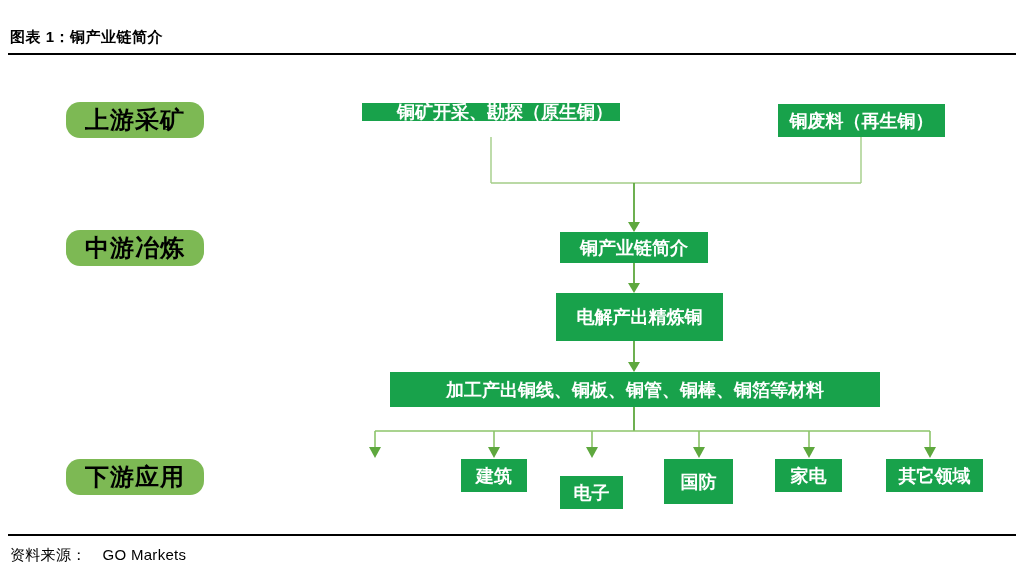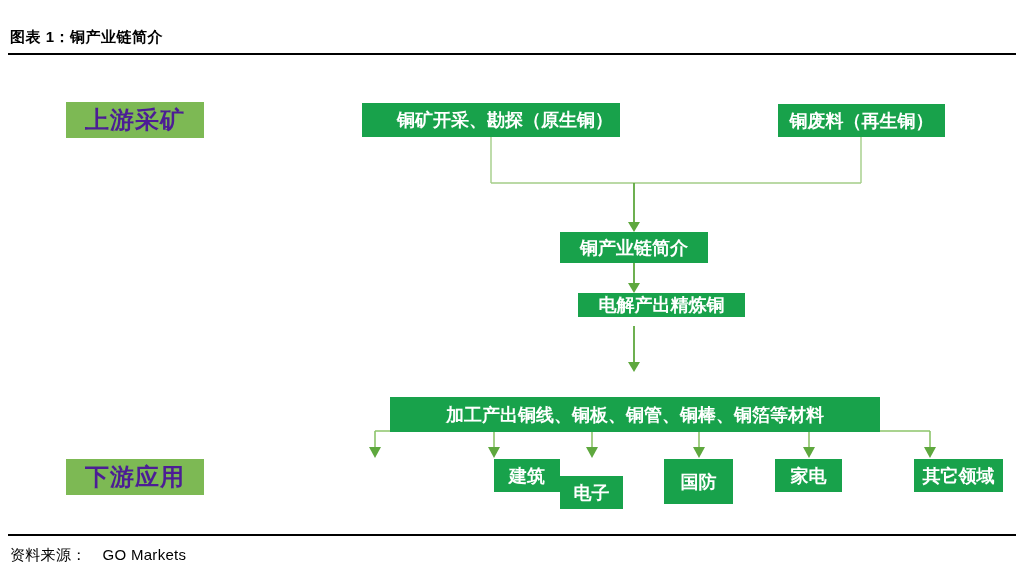--- a/index.html
+++ b/index.html
@@ -37,22 +37,22 @@
   }
   .footer-text .src-value { margin-left: 16px; }
 
   
   .stage {
     position: absolute;
     left: 66px;
     width: 138px;
     height: 36px;
     background: #7db954;
-    border-radius: 0;
-    color: #4c1d95;
+    border-radius: 14px;
+    color: #000000;
     font-size: 24px;
     font-weight: bold;
     display: flex;
     align-items: center;
     justify-content: center;
     letter-spacing: 1px;
   }
   .stage-upstream  { top: 102px; }
   .stage-midstream { top: 230px; }
   .stage-downstream{ top: 459px; text-align: right; }
@@ -62,31 +62,31 @@
     position: absolute;
     background: #18a24b;
     color: #ffffff;
     font-size: 18px;
     font-weight: bold;
     display: flex;
     align-items: center;
     justify-content: center;
     white-space: nowrap;
   }
-  .n-ore      { left: 362px; top: 103px; width: 258px; height: 34px; padding-left: 28px; }
+  .n-ore      { left: 362px; top: 103px; width: 258px; height: 18px; padding-left: 28px; }
   .n-scrap    { left: 778px; top: 104px; width: 167px; height: 33px; }
   .n-smelt    { left: 560px; top: 232px; width: 148px; height: 31px; }
-  .n-electro  { left: 578px; top: 293px; width: 167px; height: 24px; }
-  .n-process  { left: 390px; top: 372px; width: 490px; height: 35px; margin-top: 25px; }
+  .n-electro  { left: 556px; top: 293px; width: 167px; height: 48px; }
+  .n-process  { left: 390px; top: 372px; width: 490px; height: 35px; }
   .n-app-0 { left: 318px; top: 459px; width: 113px; height: 33px; }
-  .n-app-1 { left: 461px; top: 459px; width:  66px; height: 33px; margin-left: 33px; }
+  .n-app-1 { left: 461px; top: 459px; width:  66px; height: 33px; }
   .n-app-2 { left: 560px; top: 476px; width:  63px; height: 33px; }
   .n-app-3 { left: 664px; top: 459px; width:  69px; height: 45px; }
   .n-app-4 { left: 775px; top: 459px; width:  67px; height: 33px; text-align: right; }
-  .n-app-5 { left: 914px; top: 459px; width:  89px; height: 33px; }
+  .n-app-5 { left: 886px; top: 459px; width:  97px; height: 33px; }
 
   .connectors {
     position: absolute;
     left: 0; top: 0;
     width: 1024px; height: 572px;
     pointer-events: none;
   }
 </style>
 </head>
 <body>
@@ -129,20 +129,21 @@
       <polygon points="369,447 381,447 375,458"></polygon>
       <polygon points="488,447 500,447 494,458"></polygon>
       <polygon points="586,447 598,447 592,458"></polygon>
       <polygon points="693,447 705,447 699,458"></polygon>
       <polygon points="803,447 815,447 809,458"></polygon>
       <polygon points="924,447 936,447 930,458"></polygon>
     </g>
   </svg>
 
   <div class="stage stage-upstream">上游采矿</div>
+  <div class="stage stage-midstream">中游冶炼</div>
   <div class="stage stage-downstream">下游应用</div>
 
   <div class="node n-ore">铜矿开采、勘探（原生铜）</div>
   <div class="node n-scrap">铜废料（再生铜）</div>
   <div class="node n-smelt">铜产业链简介</div>
   <div class="node n-electro">电解产出精炼铜</div>
   <div class="node n-process">加工产出铜线、铜板、铜管、铜棒、铜箔等材料</div>
 
   <div class="node n-app-1">建筑</div>
   <div class="node n-app-2">电子</div>

